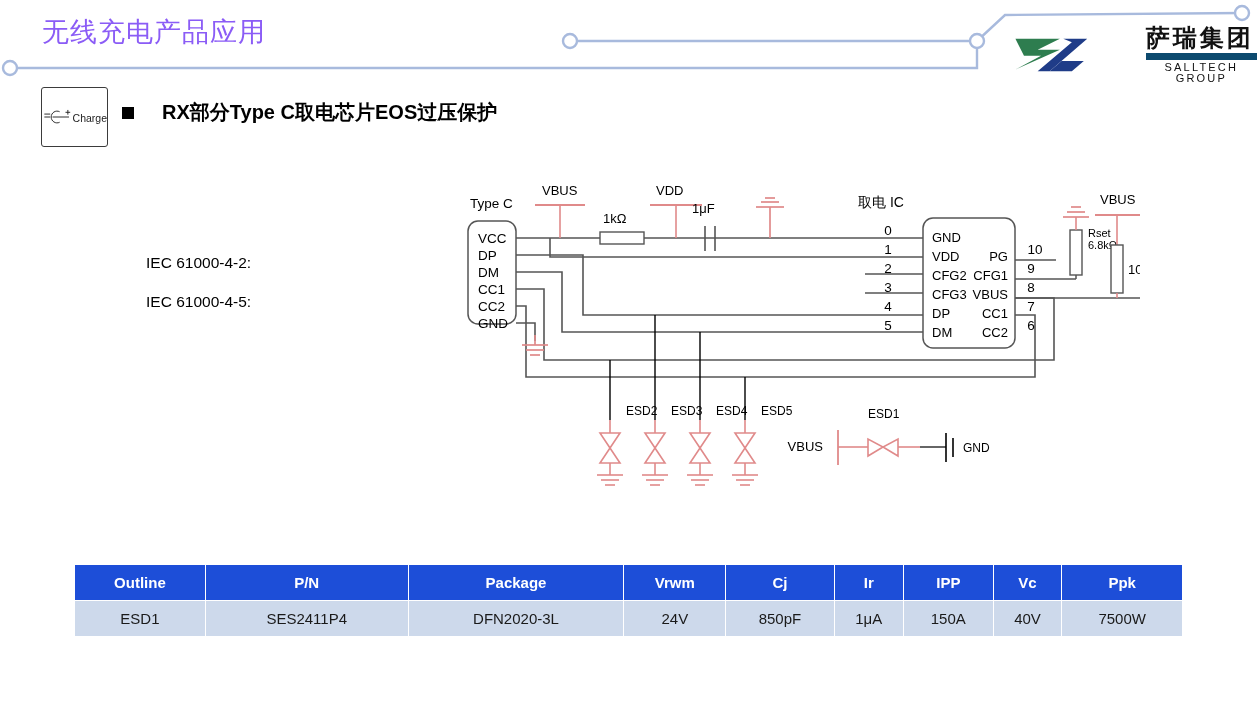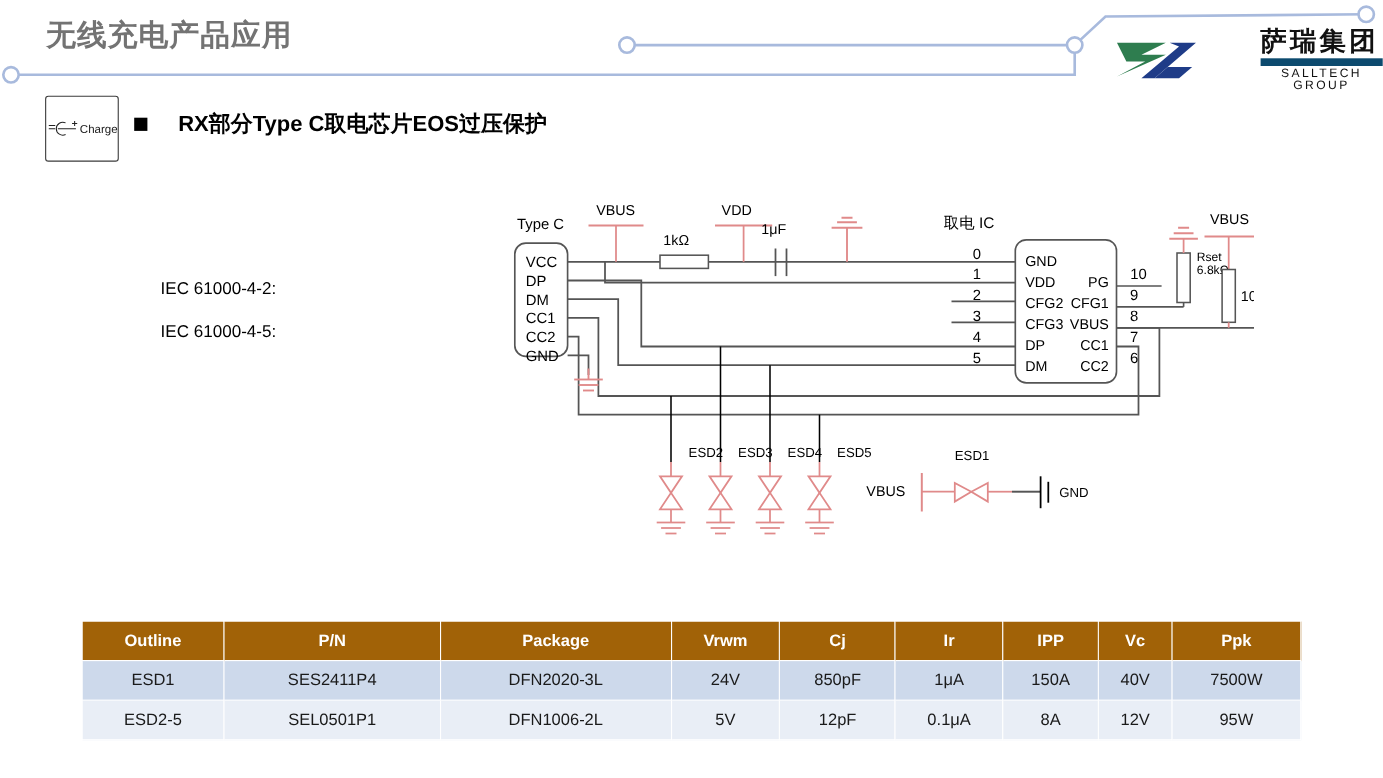--- a/index.html
+++ b/index.html
@@ -8,22 +8,22 @@
   }
   body {
     width: 1257px; height: 707px;
     position: relative; overflow: hidden;
     font-family: "Liberation Sans", sans-serif;
     color: #000;
   }
   
   #slide-title {
     position: absolute; left: 42px; top: 14px;
-    font-size: 27px; font-weight: bold;
-    color: #737373; letter-spacing: 1px;
+    font-size: 27px; font-weight: normal;
+    color: #8b5cf6; letter-spacing: 1px;
     white-space: nowrap;
   }
   #header-deco { position: absolute; left:0; top:0; width:1257px; height:90px; }
   
   #logo-block {
     position: absolute; left: 1012px; top: 26px;
     display: flex; align-items: center; gap: 9px;
   }
   #logo-text-wrap { display:flex; flex-direction:column; line-height:1;margin-left:46px; }
   #logo-cn { font-size: 24px; font-weight: bold; letter-spacing: 3px; color:#111; }
@@ -49,21 +49,21 @@
   #iec-block { position: absolute; left: 146px; top: 252px; font-size: 15.5px; line-height: 22px; }
   #iec-block .gap { height: 17px; }
   
   #schematic { position: absolute; left: 440px; top: 175px; }
   
   #spec-table {
     position: absolute; left: 74px; top: 564px;
     width: 1109px; border-collapse: collapse;
   }
   #spec-table th {
-    background: #a16207; color:#fff;
+    background: #1d4ed8; color:#fff;
     font-size: 15px; font-weight: bold;
     padding: 9px 0; text-align:center;
     border: 1px solid #ffffff;
   }
   #spec-table td {
     font-size: 15px; text-align:center;
     padding: 9px 0; border: 1px solid #ffffff; color:#1a1a1a;
   }
   #spec-table tr.row-a td { background:#CDD9EB; }
   #spec-table tr.row-b td { background:#E9EEF6; }
@@ -409,25 +409,14 @@
       <td>ESD1</td>
       <td>SES2411P4</td>
       <td>DFN2020-3L</td>
       <td>24V</td>
       <td>850pF</td>
       <td>1μA</td>
       <td>150A</td>
       <td>40V</td>
       <td>7500W</td>
     </tr>
-    <tr class="row-b">
-      <td>ESD2-5</td>
-      <td>SEL0501P1</td>
-      <td>DFN1006-2L</td>
-      <td>5V</td>
-      <td>12pF</td>
-      <td>0.1μA</td>
-      <td>8A</td>
-      <td>12V</td>
-      <td>95W</td>
-    </tr>
   </tbody>
 </table>
 
 </body></html>

